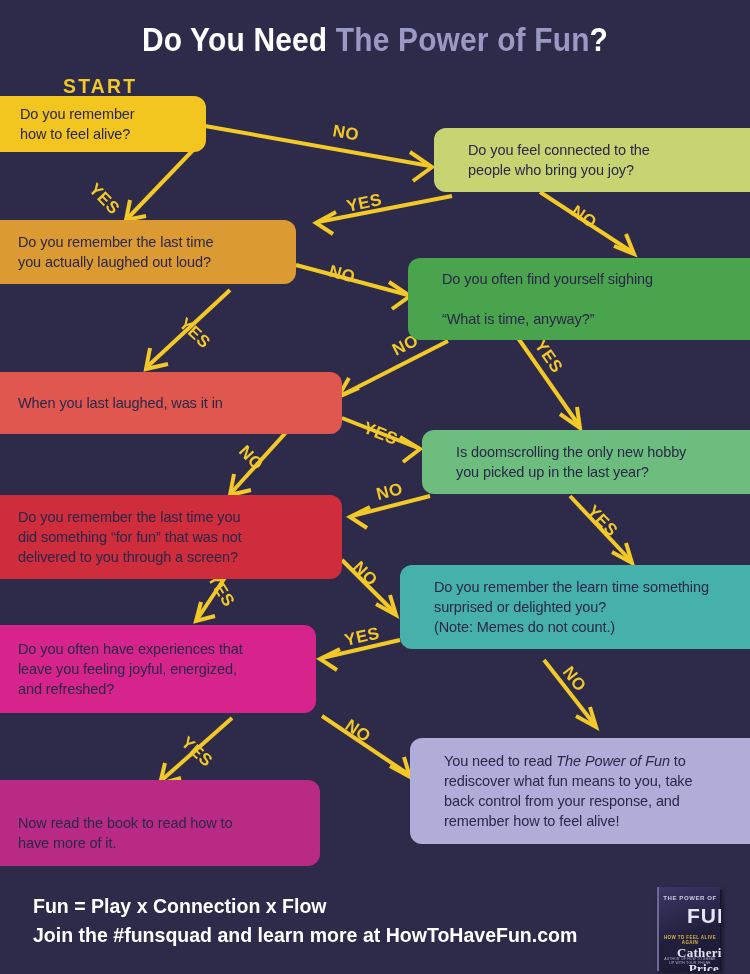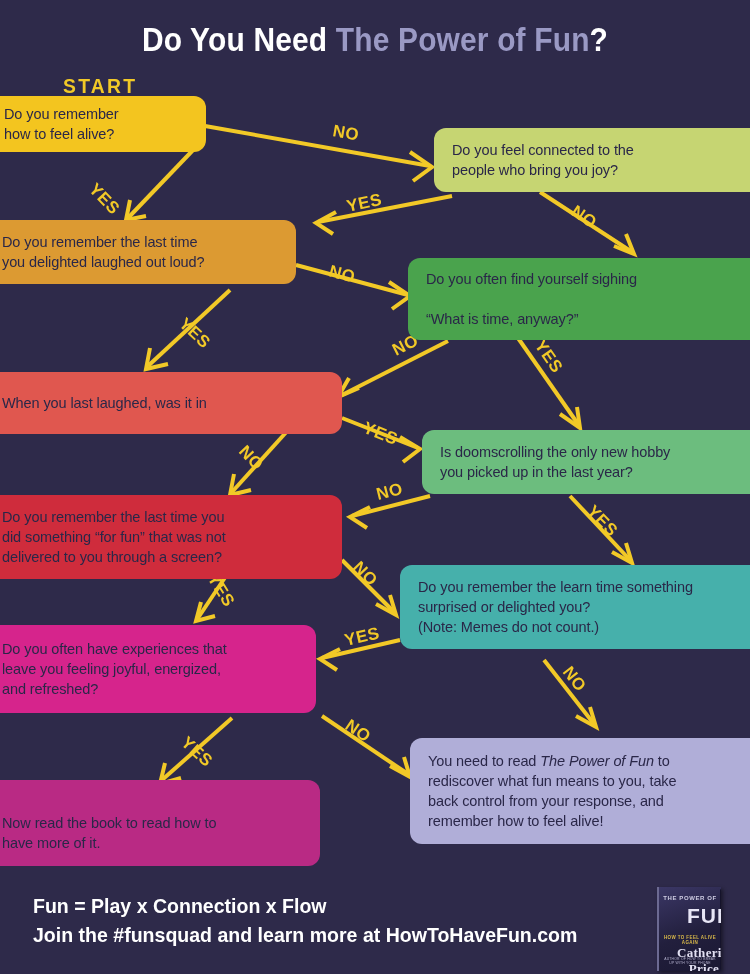--- a/index.html
+++ b/index.html
@@ -40,21 +40,21 @@
   
   .node{
     position:absolute;
     border-radius:12px;
     box-sizing:border-box;
     display:flex;
     align-items:center;
     padding:10px 18px;
   }
   .node p{
-    margin:0;
+    margin:16px;
     font-size:14.5px;
     line-height:1.38;
     font-weight:normal;
     color:#2a2748;
     letter-spacing:-0.1px;
   }
   .node p em{font-style:italic;}
 
   
   #arrows{position:absolute;left:0;top:0;width:750px;height:974px;pointer-events:none;}
@@ -247,21 +247,21 @@
 
   <div class="node" style="left:-14px;top:96px;width:220px;height:56px;background:#f3c51f;">
     <p><span>Do you remember</span><br><span>how to feel alive?</span></p>
   </div>
 
   <div class="node" style="left:434px;top:128px;width:330px;height:64px;background:#c6d572;">
     <p><span>Do you feel connected to the</span><br><span>people who bring you joy?</span></p>
   </div>
 
   <div class="node" style="left:-16px;top:220px;width:312px;height:64px;background:#dc9a32;">
-    <p><span>Do you remember the last time</span><br><span>you delighted laughed out loud?</span></p>
+    <p><span>Do you remember the last time</span><br><span>you actually laughed out loud?</span></p>
   </div>
 
   <div class="node" style="left:408px;top:258px;width:356px;height:82px;background:#4aa34d;">
     <p><span>Do you often find yourself sighing</span><br><br><span>“What is time, anyway?”</span></p>
   </div>
 
   <div class="node" style="left:-16px;top:372px;width:358px;height:62px;background:#e0574f;">
     <p><span>When you last laughed, was it in</span><br></p>
   </div>
 

